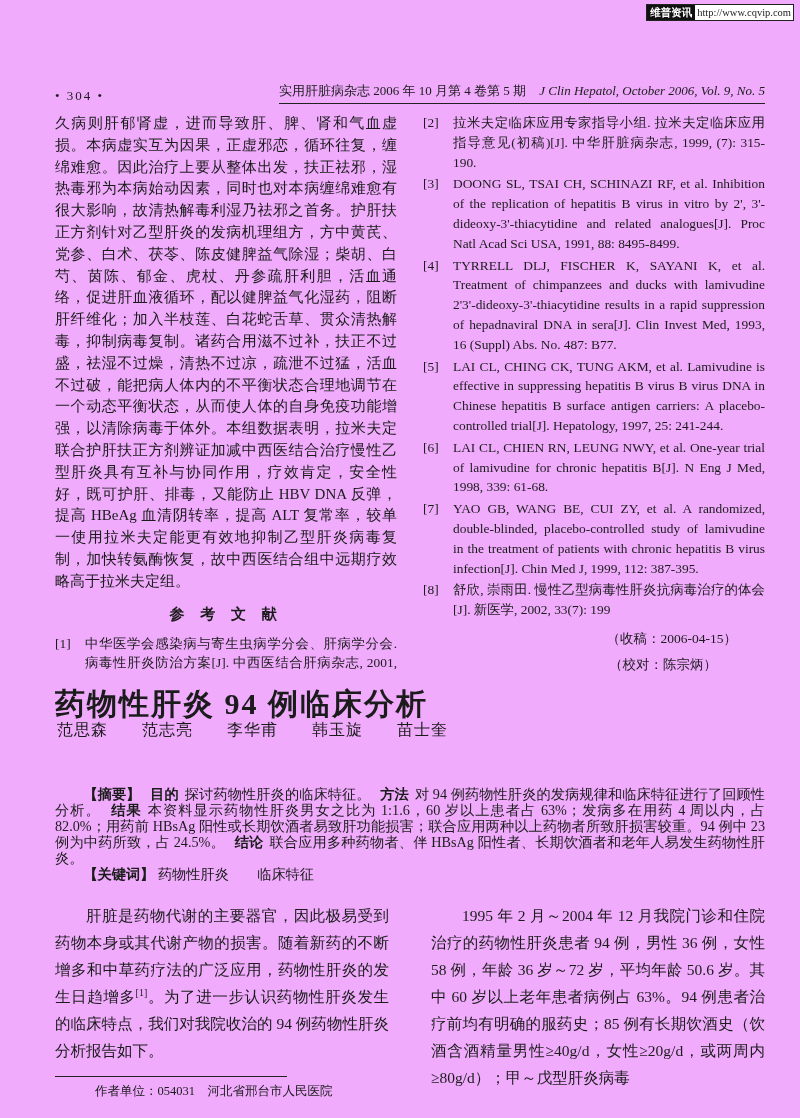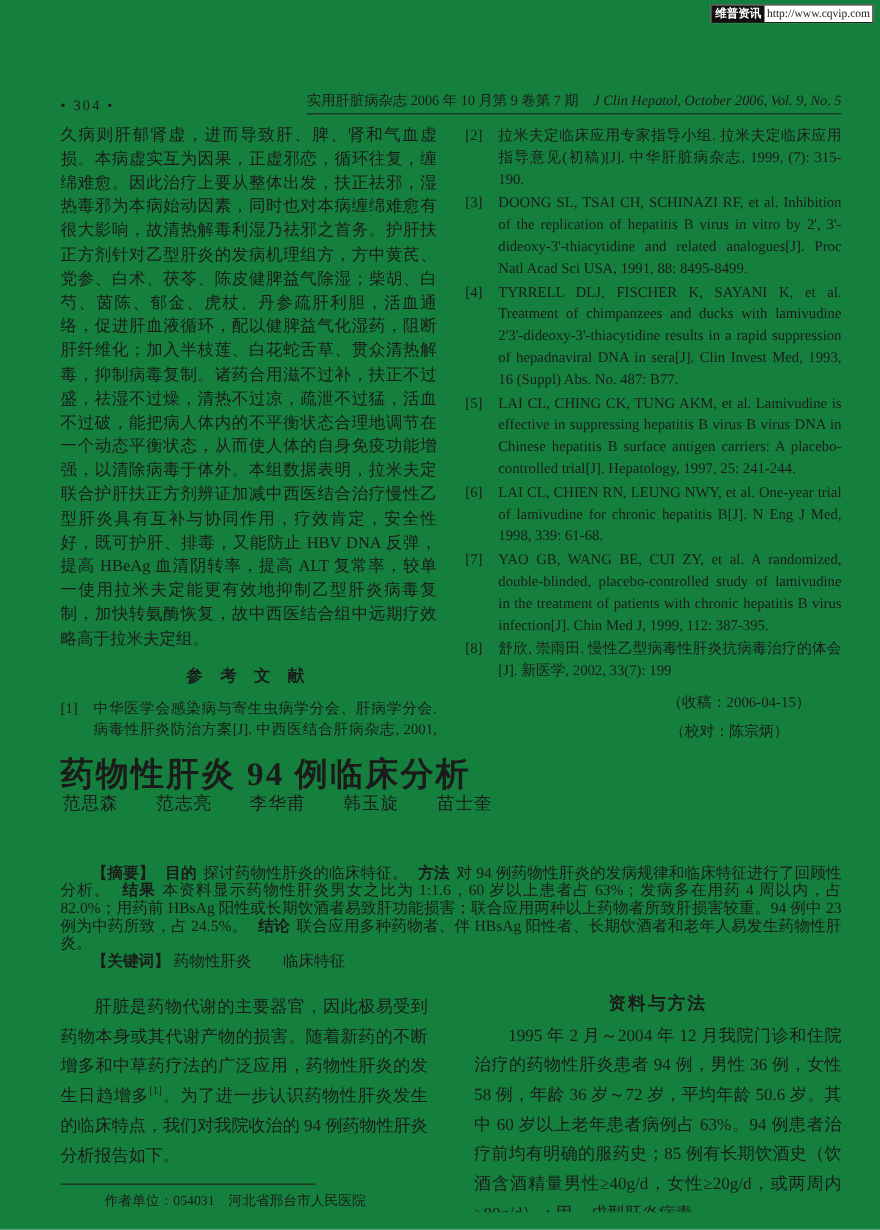--- a/index.html
+++ b/index.html
@@ -1,20 +1,20 @@
 <!DOCTYPE html>
 <html><head>
 <meta charset="utf-8">
 <style>
   html,body{margin:0;padding:0;background:#e8e8e6;}
   .page{
     position:relative;
     width:800px;height:1118px;
     margin:0 auto;
-    background:#15803d;
+    background:#f0abfc;
     color:#1b1b1b;
     font-family:"Liberation Serif","DejaVu Serif",serif;
     overflow:hidden;
     box-sizing:border-box;
   }
   
   .watermark{
     position:absolute;top:4px;right:6px;
     display:flex;align-items:stretch;
     font-size:10.5px;line-height:13px;
@@ -98,21 +98,21 @@
 <div class="page">
 
   <div class="watermark">
     <span class="wm-label">维普资讯</span>
     <span class="wm-url">http://www.cqvip.com</span>
   </div>
 
   <div class="header">
     <span class="page-num">• 304 •</span>
     <span class="journal-line">
-      <span>实用肝脏病杂志 2006 年 10 月第 9 卷第 7 期</span>
+      <span>实用肝脏病杂志 2006 年 10 月第 4 卷第 5 期</span>
       <span class="journal-en">J Clin Hepatol, October 2006, Vol. 9, No. 5</span>
     </span>
   </div>
 
   <div class="cols1">
     <div class="col">
       <p class="body-par">久病则肝郁肾虚，进而导致肝、脾、肾和气血虚损。本病虚实互为因果，正虚邪恋，循环往复，缠绵难愈。因此治疗上要从整体出发，扶正祛邪，湿热毒邪为本病始动因素，同时也对本病缠绵难愈有很大影响，故清热解毒利湿乃祛邪之首务。护肝扶正方剂针对乙型肝炎的发病机理组方，方中黄芪、党参、白术、茯苓、陈皮健脾益气除湿；柴胡、白芍、茵陈、郁金、虎杖、丹参疏肝利胆，活血通络，促进肝血液循环，配以健脾益气化湿药，阻断肝纤维化；加入半枝莲、白花蛇舌草、贯众清热解毒，抑制病毒复制。诸药合用滋不过补，扶正不过盛，祛湿不过燥，清热不过凉，疏泄不过猛，活血不过破，能把病人体内的不平衡状态合理地调节在一个动态平衡状态，从而使人体的自身免疫功能增强，以清除病毒于体外。本组数据表明，拉米夫定联合护肝扶正方剂辨证加减中西医结合治疗慢性乙型肝炎具有互补与协同作用，疗效肯定，安全性好，既可护肝、排毒，又能防止 HBV DNA 反弹，提高 HBeAg 血清阴转率，提高 ALT 复常率，较单一使用拉米夫定能更有效地抑制乙型肝炎病毒复制，加快转氨酶恢复，故中西医结合组中远期疗效略高于拉米夫定组。</p>
       <h4 class="refs-title">参 考 文 献</h4>
       <div class="ref-item">
         <span class="ref-id">[1]</span>
@@ -170,18 +170,17 @@
     </div>
   </div>
 
   <div class="cols2">
     <div class="col">
       <p class="intro-par"><span>肝脏是药物代谢的主要器官，因此极易受到药物本身或其代谢产物的损害。随着新药的不断增多和中草药疗法的广泛应用，药物性肝炎的发生日趋增多</span><span class="sup">[1]</span><span>。为了进一步认识药物性肝炎发生的临床特点，我们对我院收治的 94 例药物性肝炎分析报告如下。</span></p>
       <hr class="footnote-rule">
       <div class="footnote">作者单位：054031　河北省邢台市人民医院</div>
     </div>
     <div class="col">
-      <h3 class="methods-title">资料与方法</h3>
       <p class="methods-par">1995 年 2 月～2004 年 12 月我院门诊和住院治疗的药物性肝炎患者 94 例，男性 36 例，女性 58 例，年龄 36 岁～72 岁，平均年龄 50.6 岁。其中 60 岁以上老年患者病例占 63%。94 例患者治疗前均有明确的服药史；85 例有长期饮酒史（饮酒含酒精量男性≥40g/d，女性≥20g/d，或两周内≥80g/d）；甲～戊型肝炎病毒</p>
     </div>
   </div>
 
 </div>
 
 </body></html>

